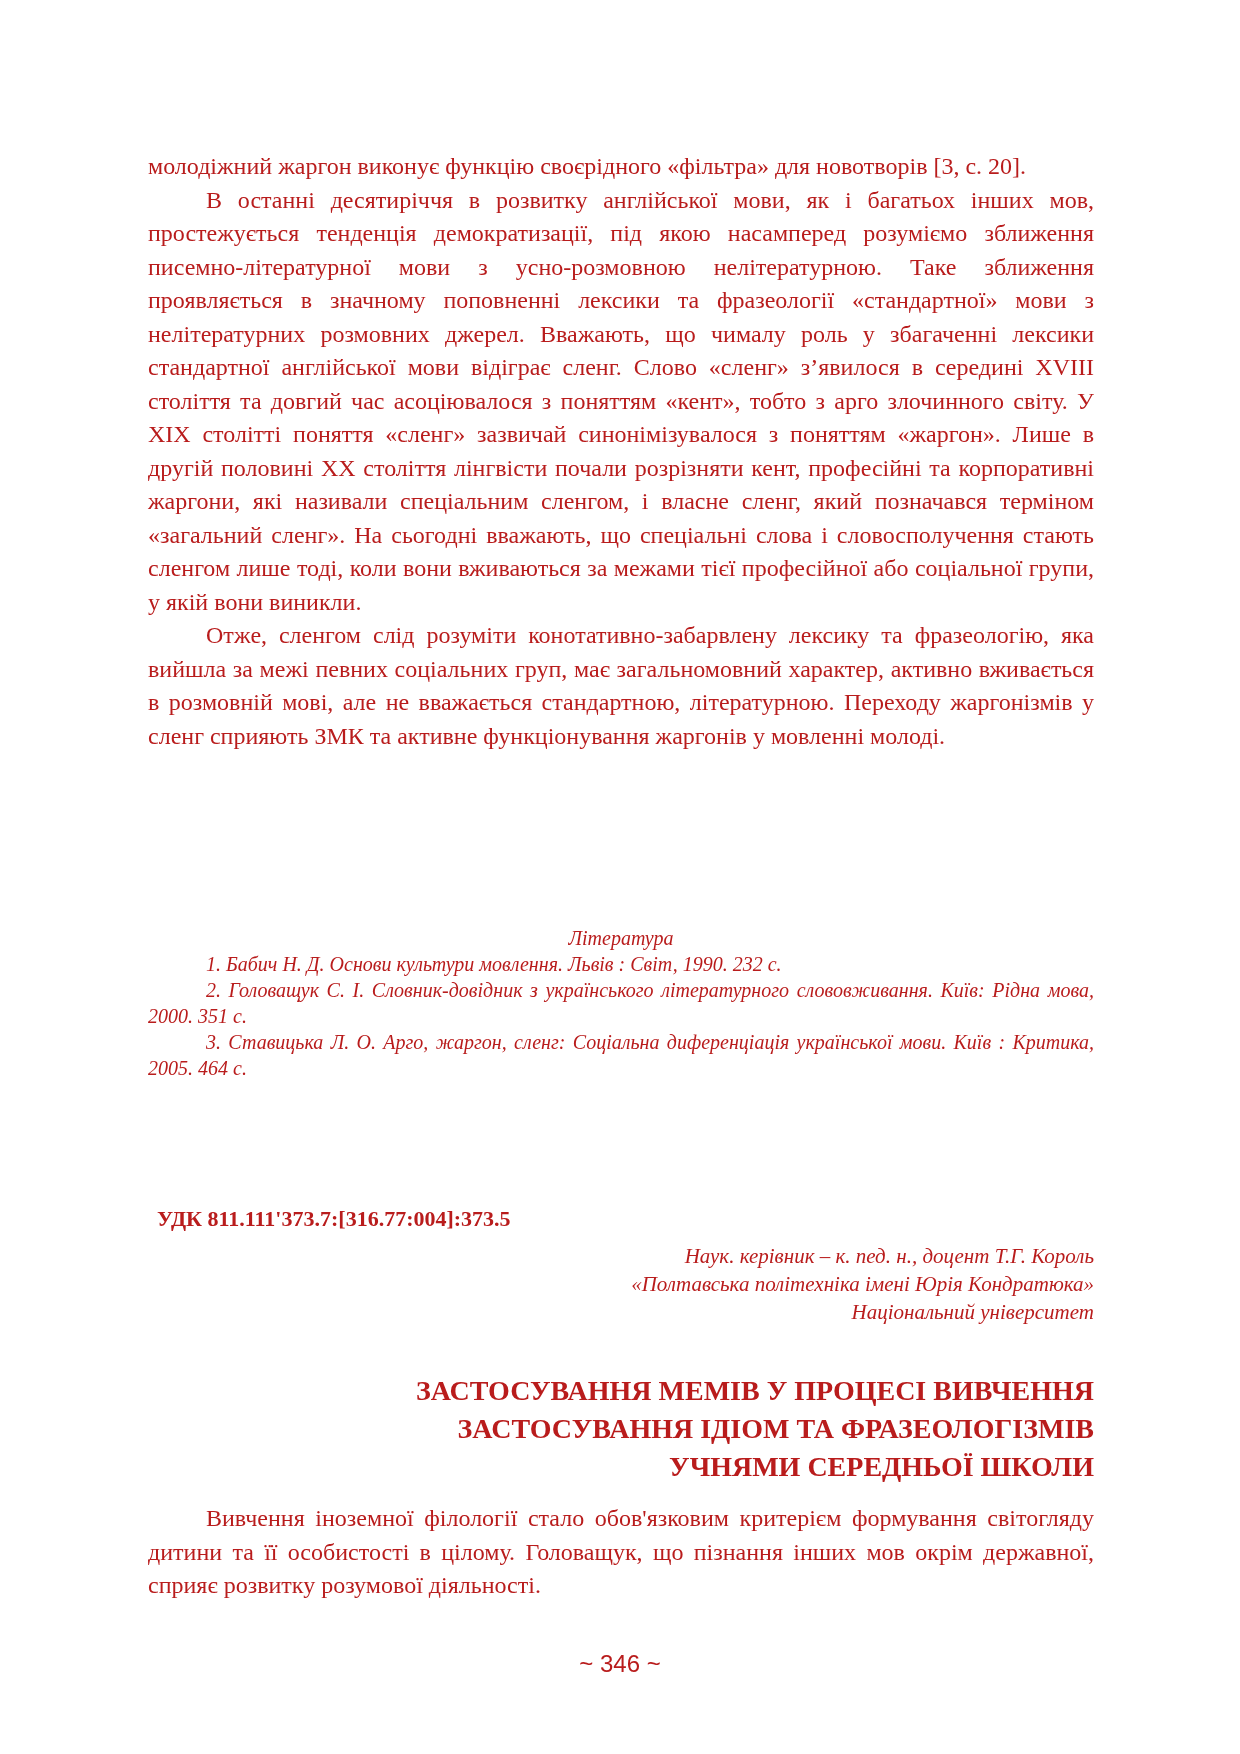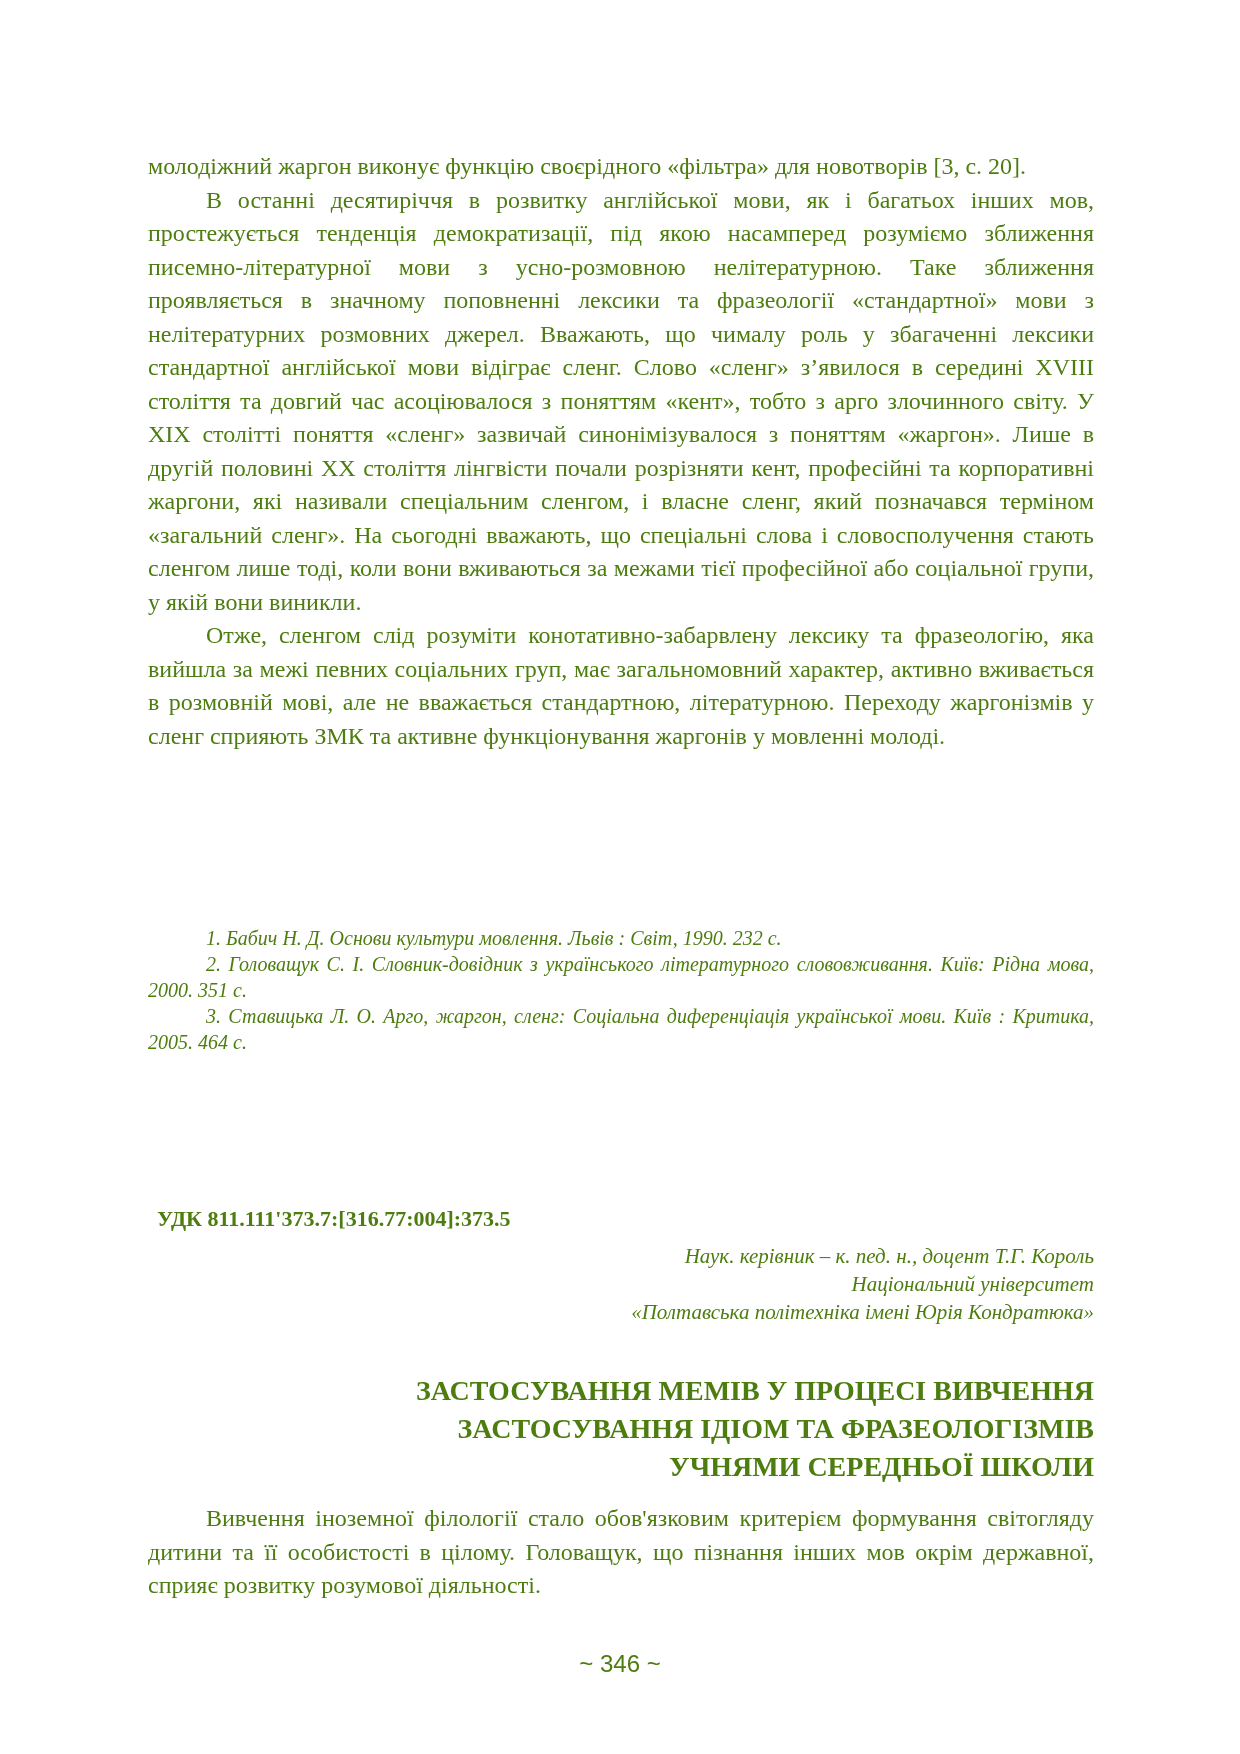--- a/index.html
+++ b/index.html
@@ -1,17 +1,17 @@
 <!DOCTYPE html>
 <html><head>
 <meta charset="utf-8">
 <style>
   html, body { margin: 0; padding: 0; background: #ffffff; }
   body { width: 1240px; height: 1754px; position: relative; overflow: hidden; }
-  .page { position: absolute; left: 0; top: 0; width: 1240px; height: 1754px; background: #fff; color: #4d7c0f; }
+  .page { position: absolute; left: 0; top: 0; width: 1240px; height: 1754px; background: #fff; color: #b91c1c; }
   .col { position: absolute; left: 148px; width: 946px; font-family: "Liberation Serif", serif; }
   .body-text { font-size: 24px; line-height: 33.5px; text-align: justify; margin: 0; }
   .indent { text-indent: 58px; }
   .refs { font-style: italic; font-size: 20px; line-height: 26px; margin: 0; }
   .refs-title { text-align: center; font-style: italic; font-size: 20px; line-height: 26px; margin: 0; }
   .ref-item { text-indent: 58px; margin: 0; text-align: justify; font-style: italic; }
   .udk { font-weight: bold; font-size: 22px; line-height: 28px; margin: 9px; }
   .authors { text-align: right; font-style: italic; font-size: 21px; line-height: 28px; margin: 0; }
   .title { text-align: right; font-weight: bold; font-size: 28px; line-height: 38px; margin: 0; }
   .pagenum { position: absolute; left: 0; width: 1240px; top: 1650px; text-align: center; font-family: Liberation Sans, sans-serif; font-size: 24px; }
@@ -21,31 +21,32 @@
 
 <div class="page">
 
   <div class="col" style="top:150px;">
     <p class="body-text">молодіжний жаргон виконує функцію своєрідного «фільтра» для новотворів [3, с. 20].</p>
     <p class="body-text indent">В останні десятиріччя в розвитку англійської мови, як і багатьох інших мов,  простежується тенденція демократизації, під якою насамперед розуміємо зближення писемно-літературної мови з усно-розмовною нелітературною. Таке зближення проявляється в значному поповненні лексики та фразеології «стандартної» мови з нелітературних розмовних джерел. Вважають, що чималу роль у збагаченні лексики стандартної англійської мови відіграє сленг. Слово «сленг» з’явилося  в середині XVIII століття та довгий час асоціювалося з поняттям «кент», тобто з арго злочинного світу. У XIX столітті поняття «сленг» зазвичай синонімізувалося з поняттям «жаргон». Лише в другій половині XX століття лінгвісти почали розрізняти кент, професійні та корпоративні жаргони, які називали спеціальним сленгом, і власне сленг, який позначався терміном «загальний сленг». На сьогодні вважають, що спеціальні слова і словосполучення стають сленгом лише тоді, коли вони вживаються за межами тієї професійної або соціальної групи, у якій вони виникли.</p>
     <p class="body-text indent">Отже, сленгом слід розуміти конотативно-забарвлену лексику та фразеологію, яка вийшла за межі певних соціальних груп, має загальномовний характер, активно вживається в розмовній мові, але не вважається стандартною, літературною. Переходу жаргонізмів у сленг сприяють ЗМК та активне функціонування жаргонів у мовленні молоді.</p>
   </div>
 
   <div class="col" style="top:925px;">
+    <p class="refs-title">Література</p>
     <p class="refs ref-item">1. Бабич Н. Д. Основи культури мовлення. Львів : Світ, 1990. 232 с.</p>
     <p class="refs ref-item">2. Головащук С. І. Словник-довідник з українського літературного слововживання. Київ: Рідна мова, 2000. 351 с.</p>
     <p class="refs ref-item">3. Ставицька Л. О. Арго, жаргон, сленг: Соціальна диференціація української мови. Київ : Критика, 2005. 464 с.</p>
   </div>
 
   <div class="col" style="top:1196px;">
     <p class="udk">УДК 811.111'373.7:[316.77:004]:373.5</p>
     <div style="margin-top:4px;">
       <p class="authors">Наук. керівник – к. пед. н., доцент Т.Г. Король</p>
+      <p class="authors">«Полтавська політехніка імені Юрія Кондратюка»</p>
       <p class="authors">Національний університет</p>
-      <p class="authors">«Полтавська політехніка імені Юрія Кондратюка»</p>
     </div>
   </div>
 
   <div class="col" style="top:1372px;">
     <p class="title">ЗАСТОСУВАННЯ МЕМІВ У ПРОЦЕСІ ВИВЧЕННЯ</p>
     <p class="title">ЗАСТОСУВАННЯ ІДІОМ ТА ФРАЗЕОЛОГІЗМІВ</p>
     <p class="title">УЧНЯМИ СЕРЕДНЬОЇ ШКОЛИ</p>
   </div>
 
   <div class="col" style="top:1502px;">

